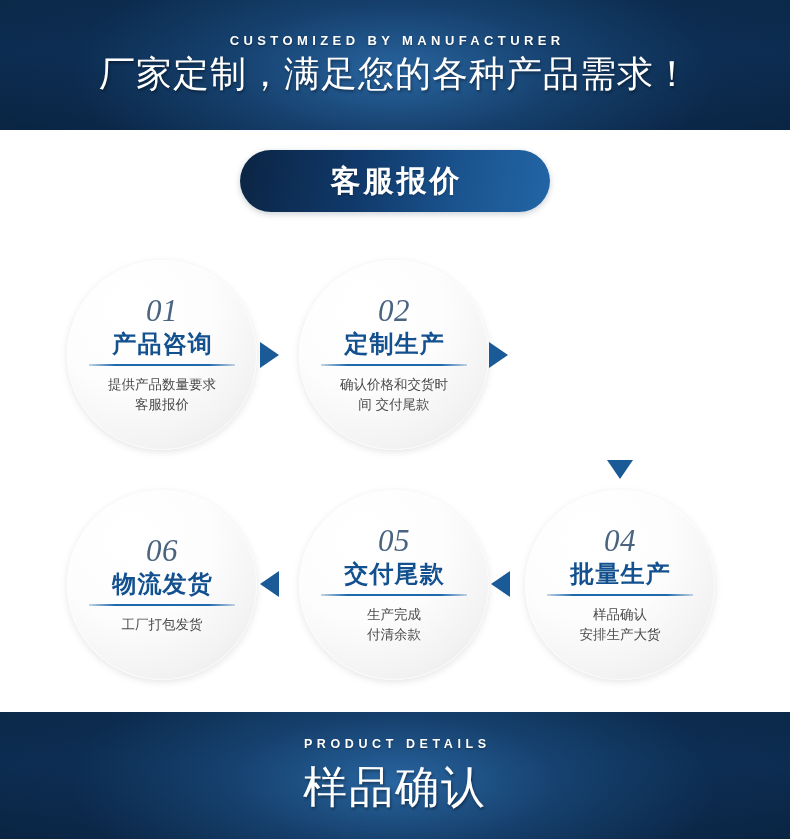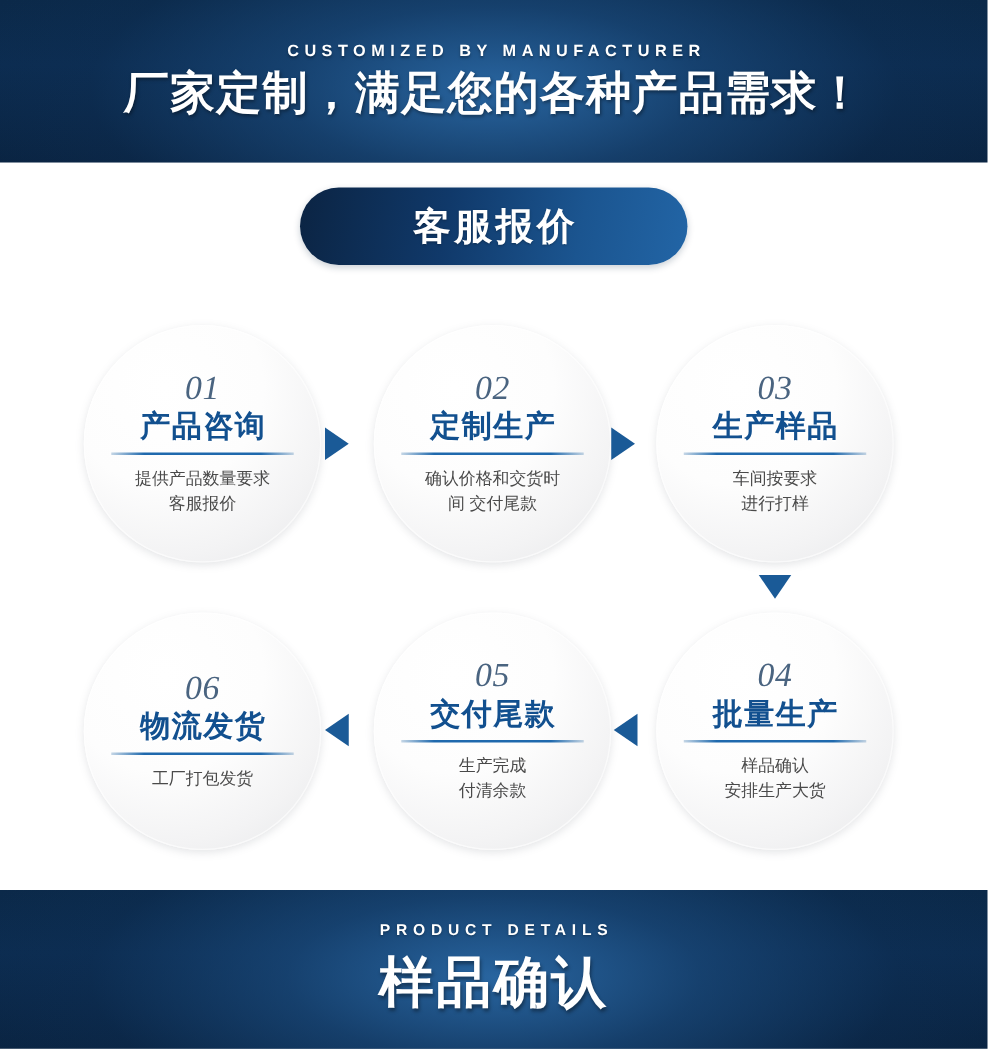--- a/index.html
+++ b/index.html
@@ -60,21 +60,21 @@
     font-weight: bold;
     letter-spacing: 4.4px;
     text-indent: 4.4px;
     line-height: 1;
     text-shadow: 0 1px 2px rgba(0,0,0,0.35);
     white-space: nowrap;
   }
   .banner-title {
     color: #ffffff;
     font-size: 36px;
-    font-weight: bold;
+    font-weight: normal;
     line-height: 1.18;
     letter-spacing: 1px;
     white-space: nowrap;
     text-shadow: 1px 2px 3px rgba(0,0,0,0.40);
   }
   .banner-top .banner-eyebrow { margin-bottom: 6px; }
   .banner-bottom .banner-eyebrow { font-size: 12.5px; letter-spacing: 4.6px; text-indent:4.6px; margin-bottom: 10px; text-align: center; }
   .banner-bottom .banner-title { font-size: 44px; letter-spacing: 2px; }
 
   
@@ -127,21 +127,21 @@
     flex-direction: column;
     align-items: center;
     justify-content: center;
     box-sizing: border-box;
     padding: 0 14px;
   }
 
   .step-num {
     font-family: "Liberation Serif", "DejaVu Serif", serif;
     font-style: italic;
-    font-size: 27px;
+    font-size: 31px;
     color: #4a6480;
     line-height: 1;
     margin-bottom: 5px;
     letter-spacing: 0.5px;
   }
   .step-title {
     font-size: 24px;
     font-weight: bold;
     color: #12508f;
     line-height: 1.05;
@@ -215,27 +215,20 @@
     </div>
 
     <div class="step" style="left:299px; top:5px;">
       <div class="step-num">02</div>
       <div class="step-title">定制生产</div>
       <div class="step-rule"></div>
       <div class="step-desc">确认价格和交货时</div>
       <div class="step-desc">间 交付尾款</div>
     </div>
 
-    <div class="step" style="left:525px; top:5px;">
-      <div class="step-num">03</div>
-      <div class="step-title">生产样品</div>
-      <div class="step-rule"></div>
-      <div class="step-desc">车间按要求</div>
-      <div class="step-desc">进行打样</div>
-    </div>
 
     <div class="step" style="left:67px;  top:235px;">
       <div class="step-num">06</div>
       <div class="step-title">物流发货</div>
       <div class="step-rule"></div>
       <div class="step-desc">工厂打包发货</div>
       <div class="step-desc"></div>
     </div>
 
     <div class="step" style="left:299px; top:235px;">

